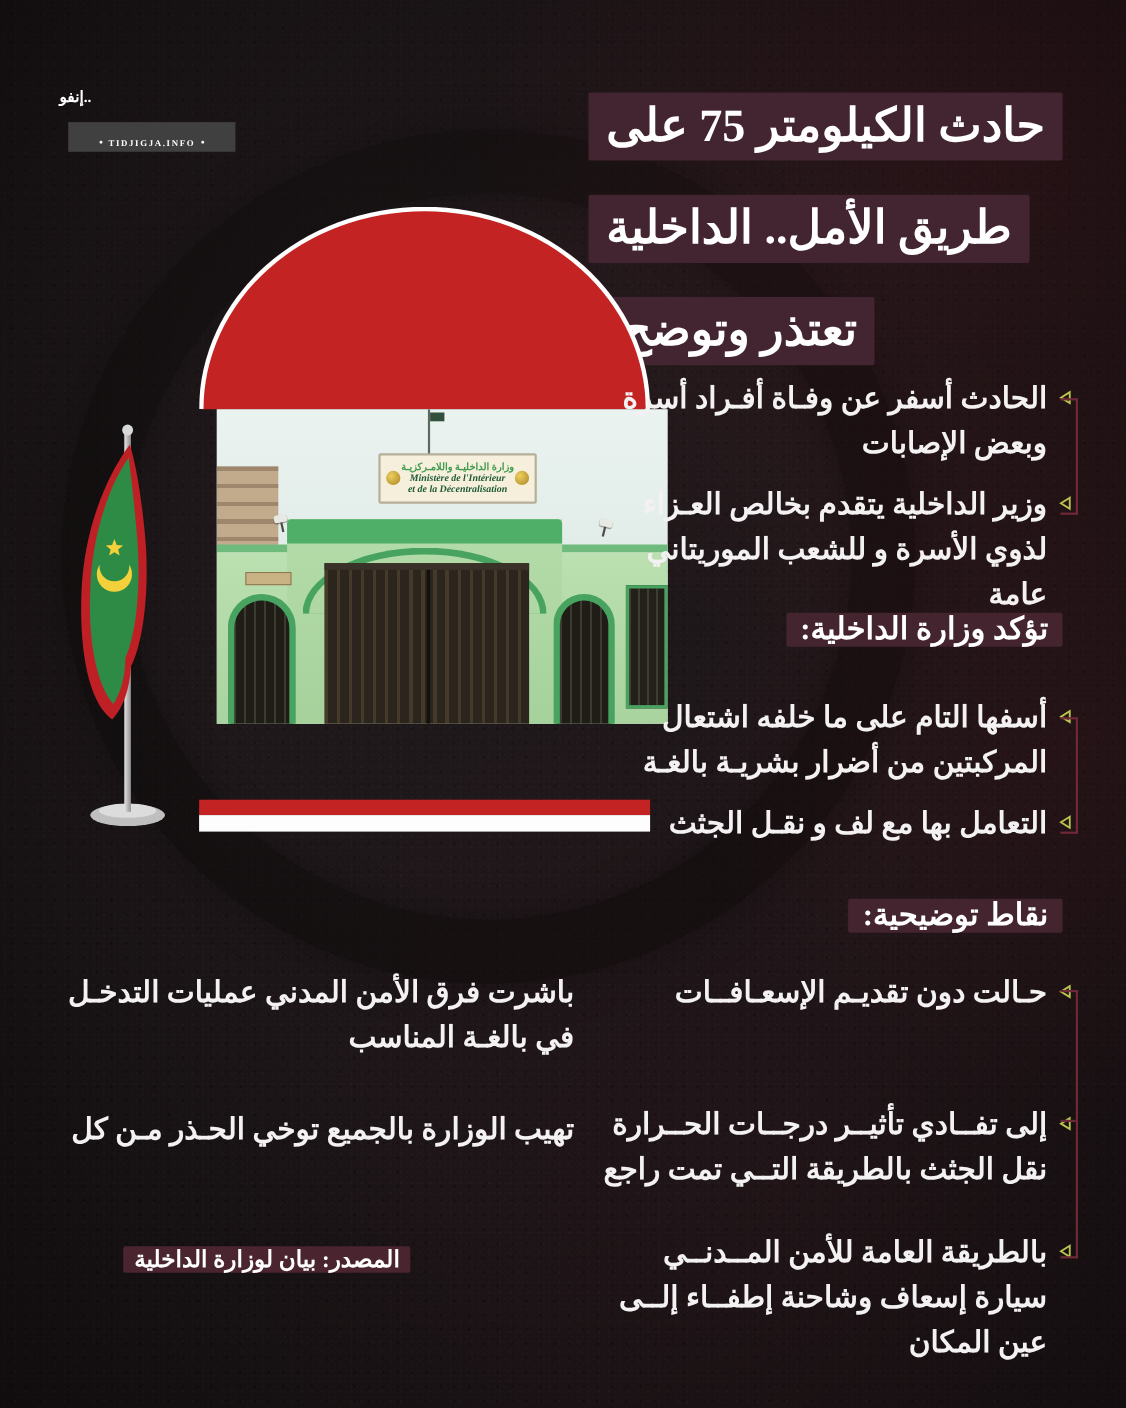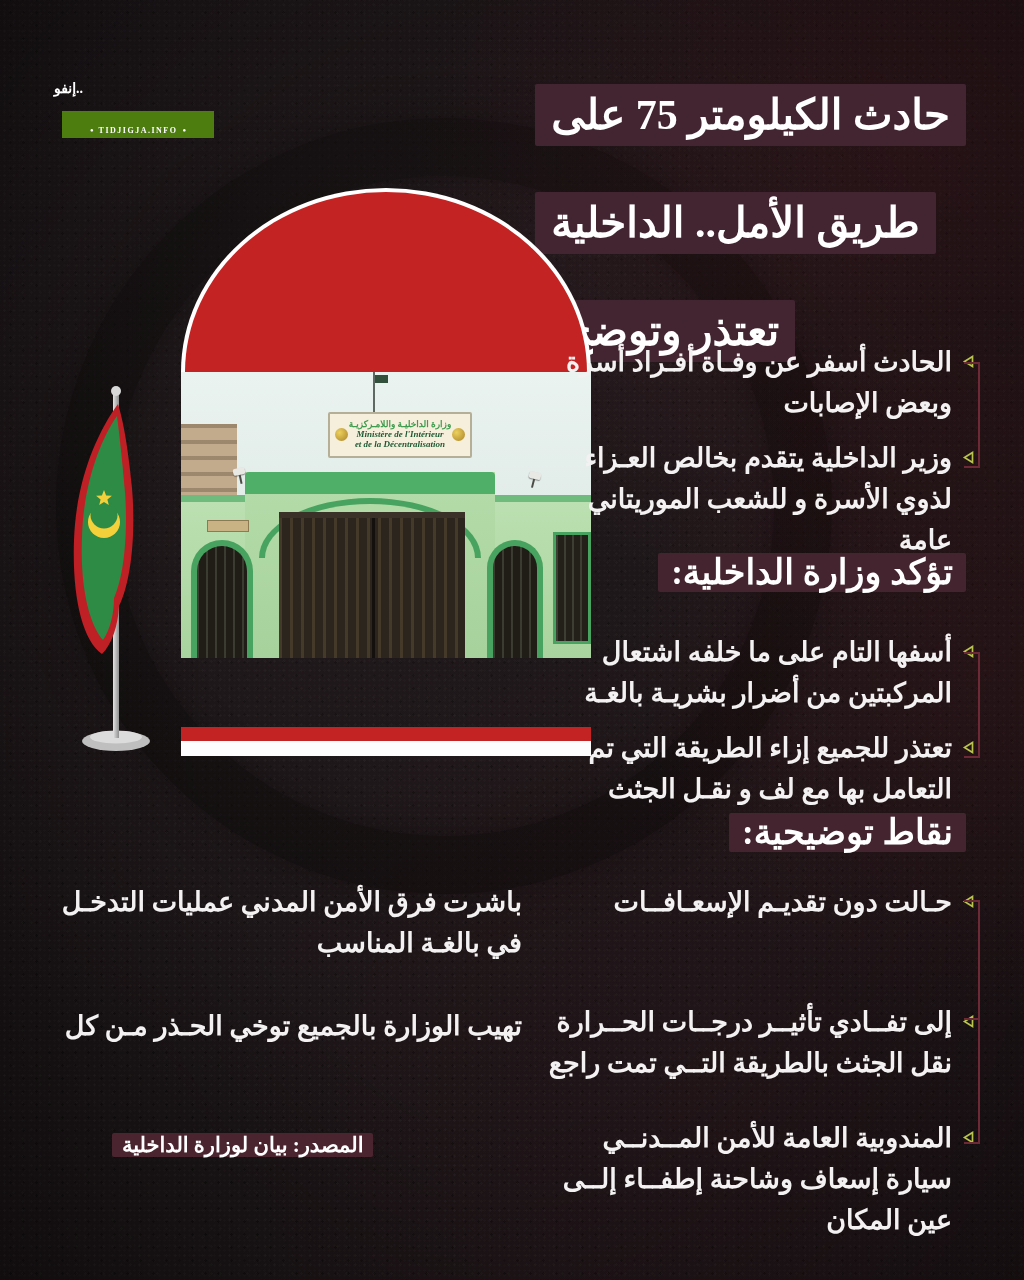--- a/index.html
+++ b/index.html
@@ -31,30 +31,30 @@
   .bg-ring{
     position:absolute;left:56px;top:118px;width:660px;height:660px;
     border-radius:50%;border:58px solid rgba(10,7,8,0.55);
     box-shadow:0 0 40px rgba(0,0,0,0.35), inset 0 0 30px rgba(0,0,0,0.35);
   }
   
   .logo{position:absolute;left:62px;top:86px;width:152px;height:56px;}
   .logo-info{position:absolute;left:-8px;top:-6px;color:#fff;font-size:14px;font-weight:bold;direction:rtl;}
   .logo-word{position:absolute;left:0;right:0;top:0;z-index:2;text-align:center;
     color:#fff;font-size:37px;font-weight:bold;line-height:38px;direction:rtl;letter-spacing:2px;}
-  .logo-strip{position:absolute;left:0;right:0;top:25px;height:27px;background:#4d7c0f;
+  .logo-strip{position:absolute;left:0;right:0;top:25px;height:27px;background:#404040;
     display:flex;align-items:flex-end;justify-content:center;gap:5px;padding-bottom:3px;box-sizing:border-box;}
   .logo-strip span{color:#fff;font-size:8px;font-weight:bold;letter-spacing:1.5px;line-height:9px;}
   .logo-strip .dot{font-size:6px;letter-spacing:0;}
   
-  .title{position:absolute;top:84px;right:58px;display:flex;flex-direction:column;align-items:flex-end;gap:46px;direction:rtl;justify-content:flex-end;}
+  .title{position:absolute;top:84px;right:58px;display:flex;flex-direction:column;align-items:flex-end;gap:31px;direction:rtl;justify-content:flex-end;}
   .hl{background:#432531;color:#fff;font-size:42px;font-weight:bold;line-height:62px;padding:0 16px;border-radius:2px;white-space:nowrap;}
   
   .sec-header{position:absolute;right:58px;direction:rtl;}
-  .hl2{background:#44242e;color:#fff;font-size:35px;font-weight:bold;line-height:48px;padding:0 13px;border-radius:2px;white-space:nowrap;}
+  .hl2{background:#44242e;color:#fff;font-size:28px;font-weight:bold;line-height:48px;padding:0 13px;border-radius:2px;white-space:nowrap;}
   
   .bullet{position:absolute;right:72px;width:430px;direction:rtl;text-align:right;
     color:#f3f1f1;font-size:27px;line-height:41px;font-weight:bold;}
   .bullet .ln{white-space:nowrap;}
   .marker{position:absolute;right:-24px;top:12px;width:15px;height:15px;}
   .note{position:absolute;left:40px;width:482px;direction:rtl;text-align:right;
     color:#f3f1f1;font-size:27px;line-height:41px;font-weight:bold;}
   .note .ln{white-space:nowrap;}
   .bracket{position:absolute;border:0 solid #6d2936;}
   .bracket.vert{border-top-width:2px;border-right-width:2px;border-bottom-width:2px;}
@@ -62,21 +62,21 @@
   .source{position:absolute;left:112px;top:1130px;direction:rtl;}
   .hl3{background:#4a2530;color:#fff;font-size:21px;font-weight:bold;line-height:31px;padding:0 10px;border-radius:2px;white-space:nowrap;}
   
   .arch{position:absolute;left:181px;top:188px;width:410px;height:568px;}
   .dome{position:absolute;left:0;top:0;width:410px;height:184px;box-sizing:border-box;
     background:#c32322;border:4px solid #fff;border-bottom:none;
     border-radius:205px 205px 0 0 / 184px 184px 0 0;}
   .strip-red{position:absolute;left:0;top:539px;width:410px;height:14px;background:#c32322;}
   .strip-white{position:absolute;left:0;top:553px;width:410px;height:15px;background:#fdfdfd;}
   
-  .photo{position:absolute;left:0;top:184px;width:410px;height:286px;overflow:hidden;
+  .photo{position:absolute;left:16px;top:184px;width:410px;height:286px;overflow:hidden;
     background:linear-gradient(#eaf3f0 0%,#e2ece8 45%,#dce6e2 100%);}
   .ph-farbldg{position:absolute;left:0;top:52px;width:56px;height:74px;background:#c2aa8c;
     background-image:repeating-linear-gradient(180deg, rgba(90,70,50,0.35) 0 4px, transparent 4px 16px);}
   .ph-sign{position:absolute;left:147px;top:40px;width:144px;height:46px;background:#f5efdb;
     border:2px solid #b6af97;border-radius:2px;box-sizing:border-box;
     display:flex;flex-direction:column;align-items:center;justify-content:center;line-height:1.1;}
   .ph-sign .ar{color:#3f9b4f;font-size:9px;font-weight:bold;direction:rtl;white-space:nowrap;}
   .ph-sign .fr{color:#1e5a35;font-size:9px;font-weight:bold;font-style:italic;white-space:nowrap;}
   .ph-seal{position:absolute;top:14px;width:13px;height:13px;border-radius:50%;
     background:radial-gradient(circle at 35% 35%, #ecd05e, #ab8326);}
@@ -218,21 +218,20 @@
     <svg class="marker" viewBox="0 0 15 15">
       <path d="M11.5 2.5 L3.5 7.5 L11.5 12.5 Z" fill="none" stroke="#b9c44e" stroke-width="1.7"></path>
       </svg>
     <div class="ln">أسفها التام على ما خلفه اشتعال</div>
     <div class="ln">المركبتين من أضرار بشريـة بالغـة</div>
   </div>
   <div class="bullet" style="top:728px;">
     <svg class="marker" viewBox="0 0 15 15">
       <path d="M11.5 2.5 L3.5 7.5 L11.5 12.5 Z" fill="none" stroke="#b9c44e" stroke-width="1.7"></path>
       </svg>
-    <div class="ln">تعتذر للجميع إزاء الطريقة التي تم</div>
     <div class="ln">التعامل بها مع لف و نقـل الجثث</div>
   </div>
   <div class="bracket vert" style="left:964px;top:652px;width:14px;height:102px;"></div>
 
   <div class="sec-header" style="top:809px;">
     <span class="hl2">نقاط توضيحية:</span>
   </div>
   <div class="bullet" style="top:882px;">
     <svg class="marker" viewBox="0 0 15 15">
       <path d="M11.5 2.5 L3.5 7.5 L11.5 12.5 Z" fill="none" stroke="#b9c44e" stroke-width="1.7"></path>
@@ -243,21 +242,21 @@
     <svg class="marker" viewBox="0 0 15 15">
       <path d="M11.5 2.5 L3.5 7.5 L11.5 12.5 Z" fill="none" stroke="#b9c44e" stroke-width="1.7"></path>
       </svg>
     <div class="ln">إلى تفــادي تأثيــر درجــات الحــرارة</div>
     <div class="ln">نقل الجثث بالطريقة التــي تمت راجع</div>
   </div>
   <div class="bullet" style="top:1118px;">
     <svg class="marker" viewBox="0 0 15 15">
       <path d="M11.5 2.5 L3.5 7.5 L11.5 12.5 Z" fill="none" stroke="#b9c44e" stroke-width="1.7"></path>
       </svg>
-    <div class="ln">المندوبية العامة للأمن المــدنــي</div>
+    <div class="ln">بالطريقة العامة للأمن المــدنــي</div>
     <div class="ln">سيارة إسعاف وشاحنة إطفــاء إلــى</div>
     <div class="ln">عين المكان</div>
   </div>
   <div class="bracket vert" style="left:964px;top:900px;width:14px;height:240px;"></div>
   <div class="bracket stub" style="left:964px;top:1018px;width:14px;"></div>
 
   <div class="note" style="top:882px;">
     <div class="ln">باشرت فرق الأمن المدني عمليات التدخـل</div>
     <div class="ln">في بالغـة المناسب</div>
   </div>

